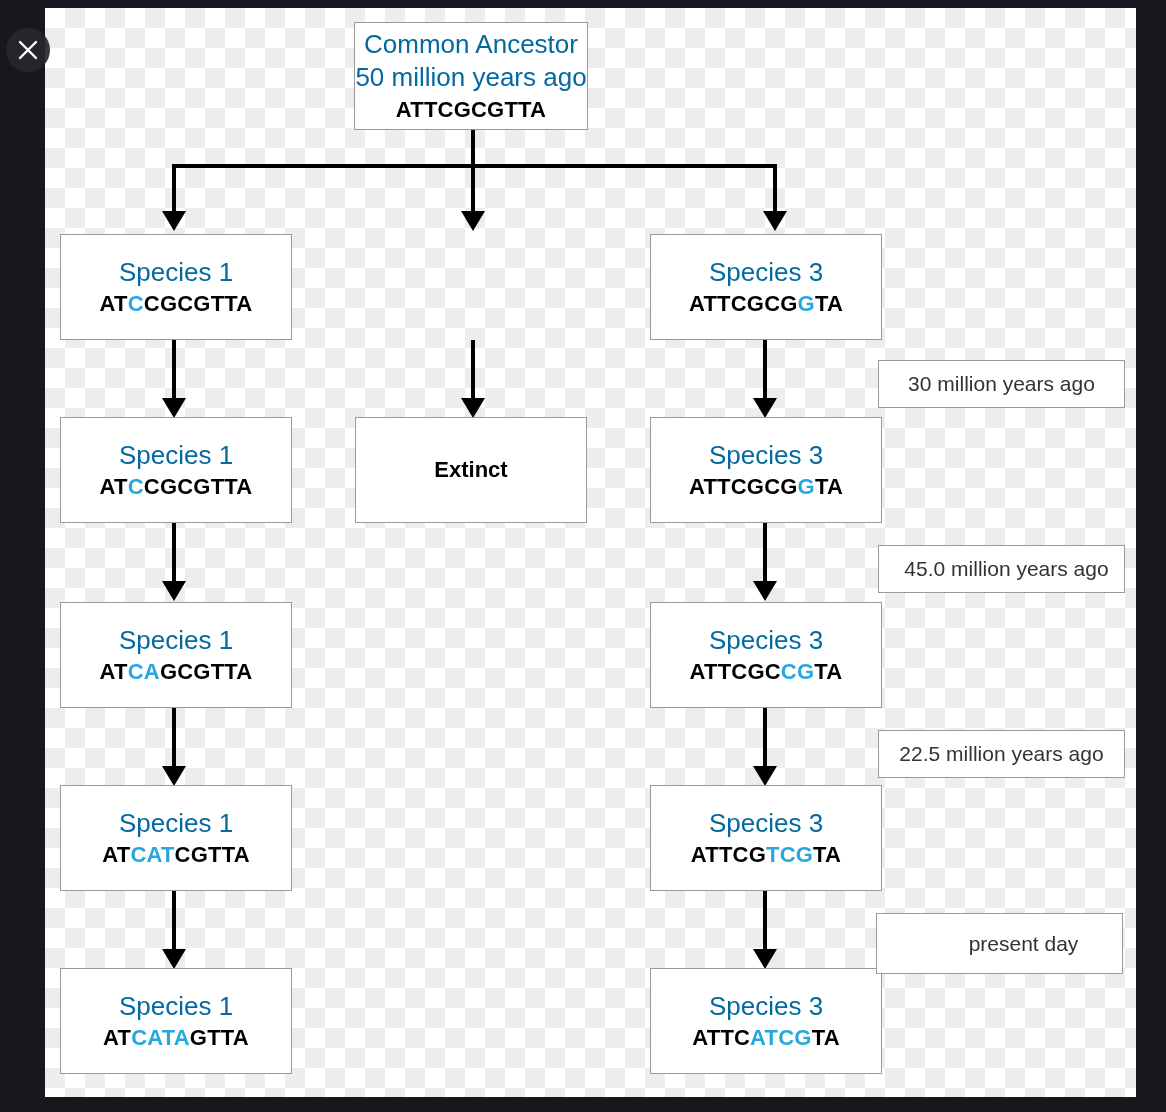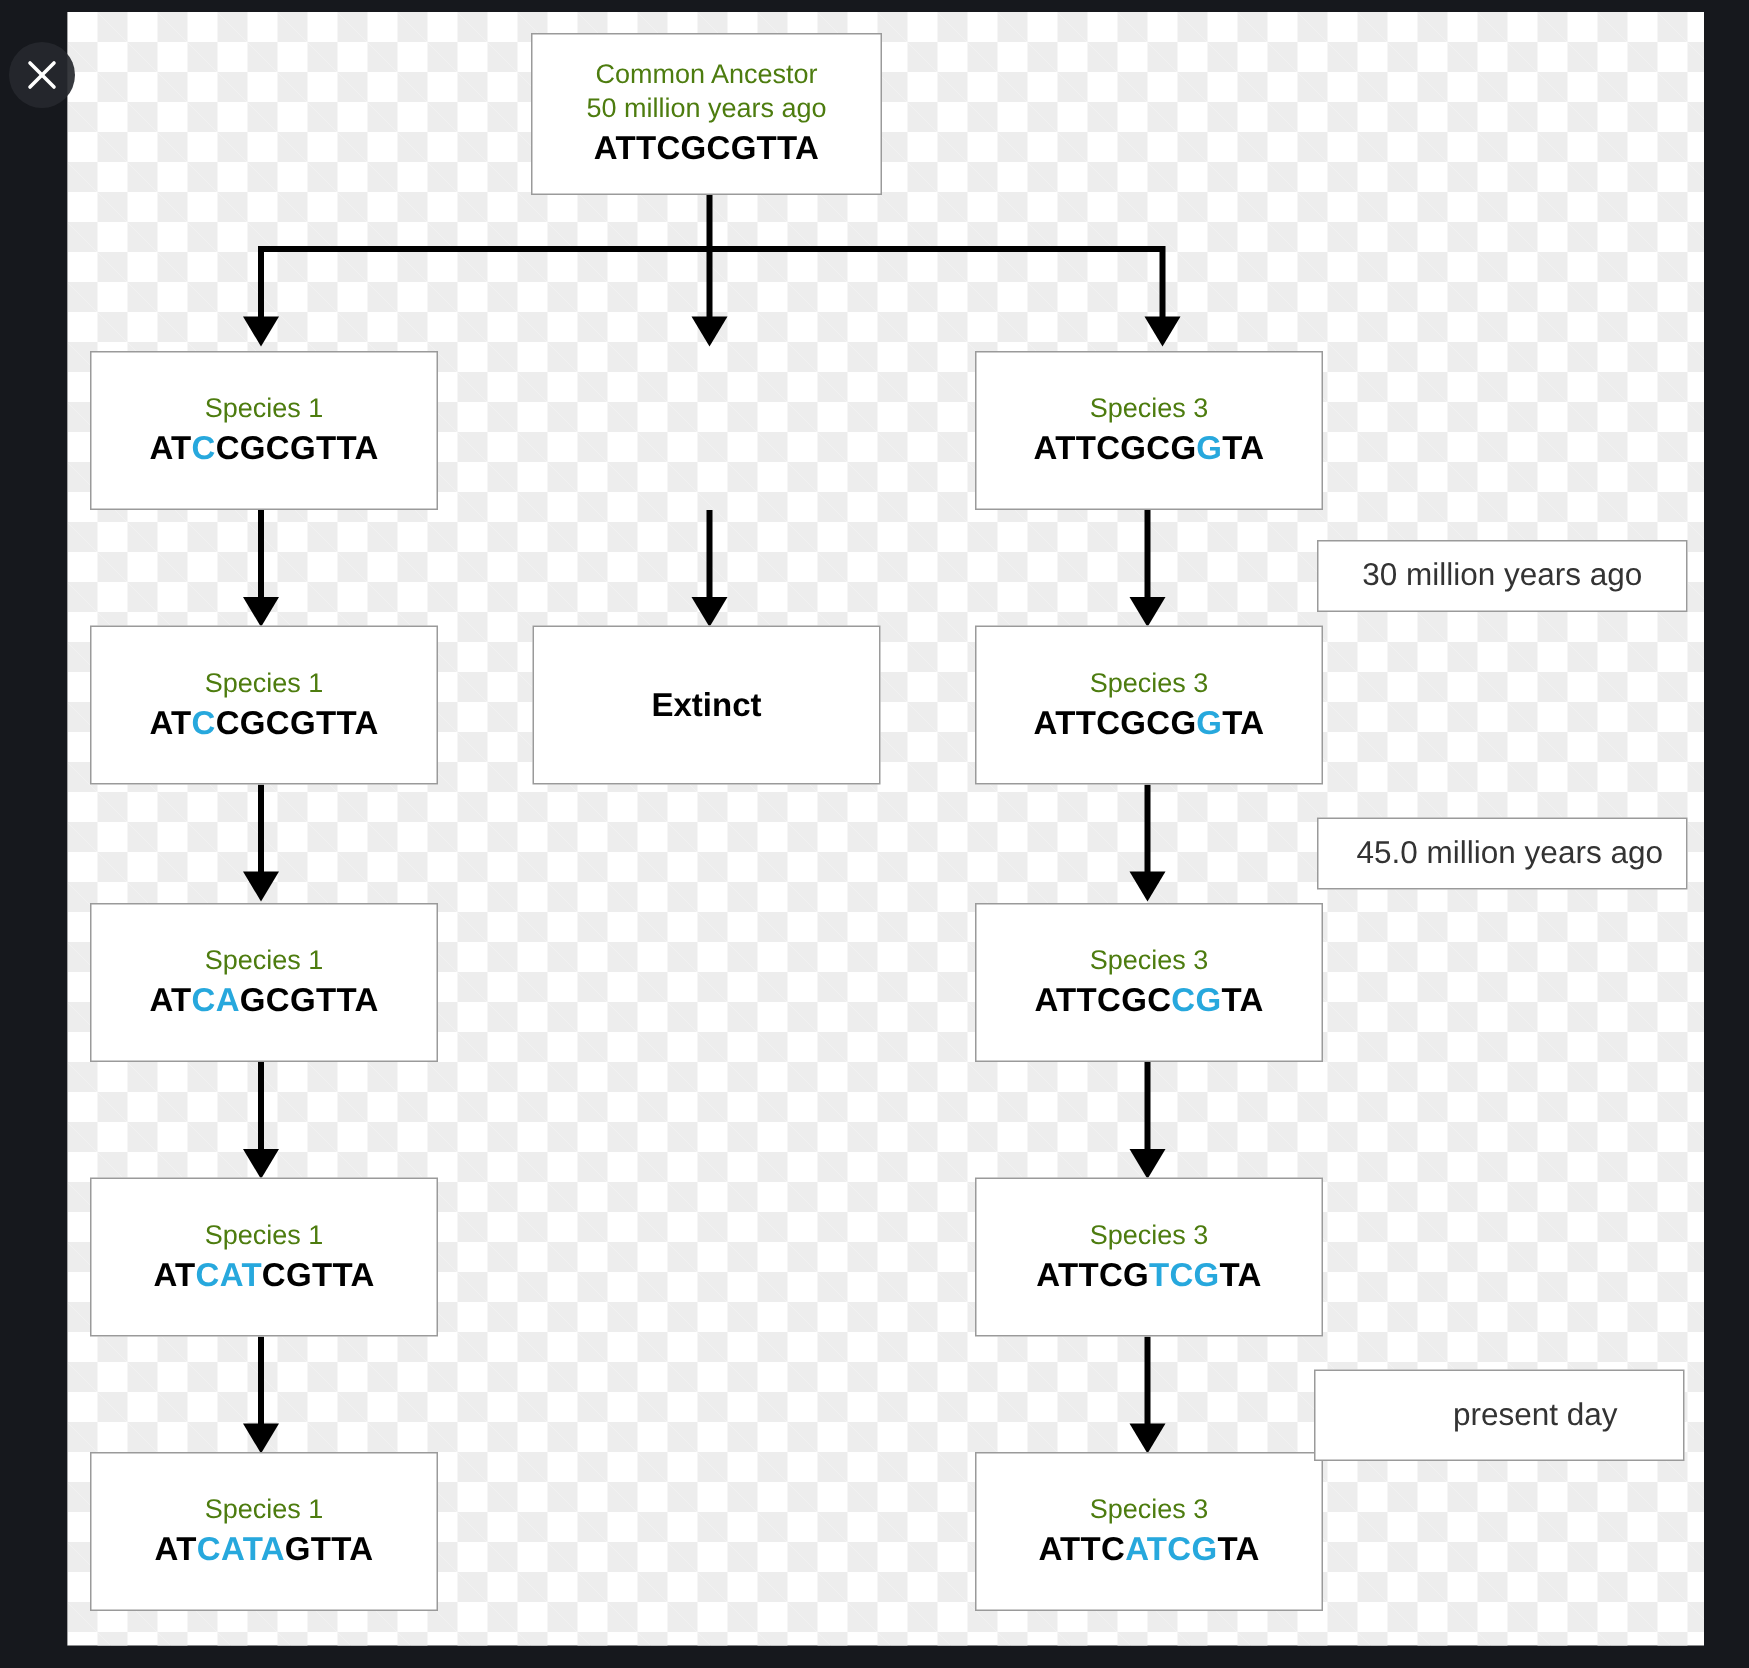--- a/index.html
+++ b/index.html
@@ -55,22 +55,22 @@
     background: #ffffff;
     border: 1px solid #9a9a9a;
     display: flex;
     flex-direction: column;
     align-items: center;
     justify-content: center;
     text-align: center;
     line-height: 1.28;
   }
   .node .title {
-    font-size: 18px;
-    color: #4d7c0f;
+    font-size: 26px;
+    color: #0369a1;
     font-weight: 400;
   }
   .node .seq {
     font-size: 22px;
     font-weight: bold;
     color: #000000;
     letter-spacing: .2px;
     margin-top: 1px;
     text-align: center;
   }
@@ -208,20 +208,21 @@
     <div class="seq"><span>A</span><span>T</span><span class="mut" style="color: rgb(39, 168, 221);">C</span><span class="mut" style="color: rgb(39, 168, 221);">A</span><span class="mut" style="color: rgb(39, 168, 221);">T</span><span class="mut" style="color: rgb(39, 168, 221);">A</span><span>G</span><span>T</span><span>T</span><span>A</span></div>
   </div>
 
   <div class="node" style="left:605px; top:960px; width:232px; height:106px;">
     <div class="title">Species 3</div>
     <div class="seq"><span>A</span><span>T</span><span>T</span><span>C</span><span class="mut" style="color: rgb(39, 168, 221);">A</span><span class="mut" style="color: rgb(39, 168, 221);">T</span><span class="mut" style="color: rgb(39, 168, 221);">C</span><span class="mut" style="color: rgb(39, 168, 221);">G</span><span>T</span><span>A</span></div>
   </div>
 
   <div class="timebox" style="left:833px; top:352px; width:247px; height:48px;">30 million years ago</div>
   <div class="timebox" style="left:833px; top:537px; width:247px; height:48px;padding-left:10px;">45.0 million years ago</div>
+  <div class="timebox" style="left:833px; top:722px; width:247px; height:48px;">22.5 million years ago</div>
   <div class="timebox" style="left:831px; top:905px; width:247px; height:61px;padding-left:48px;">present day</div>
 
 </div>
 
 <div id="close-btn">
   <svg width="22" height="22" viewBox="0 0 22 22">
     <line x1="3" y1="3" x2="19" y2="19" stroke="#ffffff" stroke-width="2.4" stroke-linecap="round"></line>
     <line x1="19" y1="3" x2="3" y2="19" stroke="#ffffff" stroke-width="2.4" stroke-linecap="round"></line>
   </svg>
 </div>

